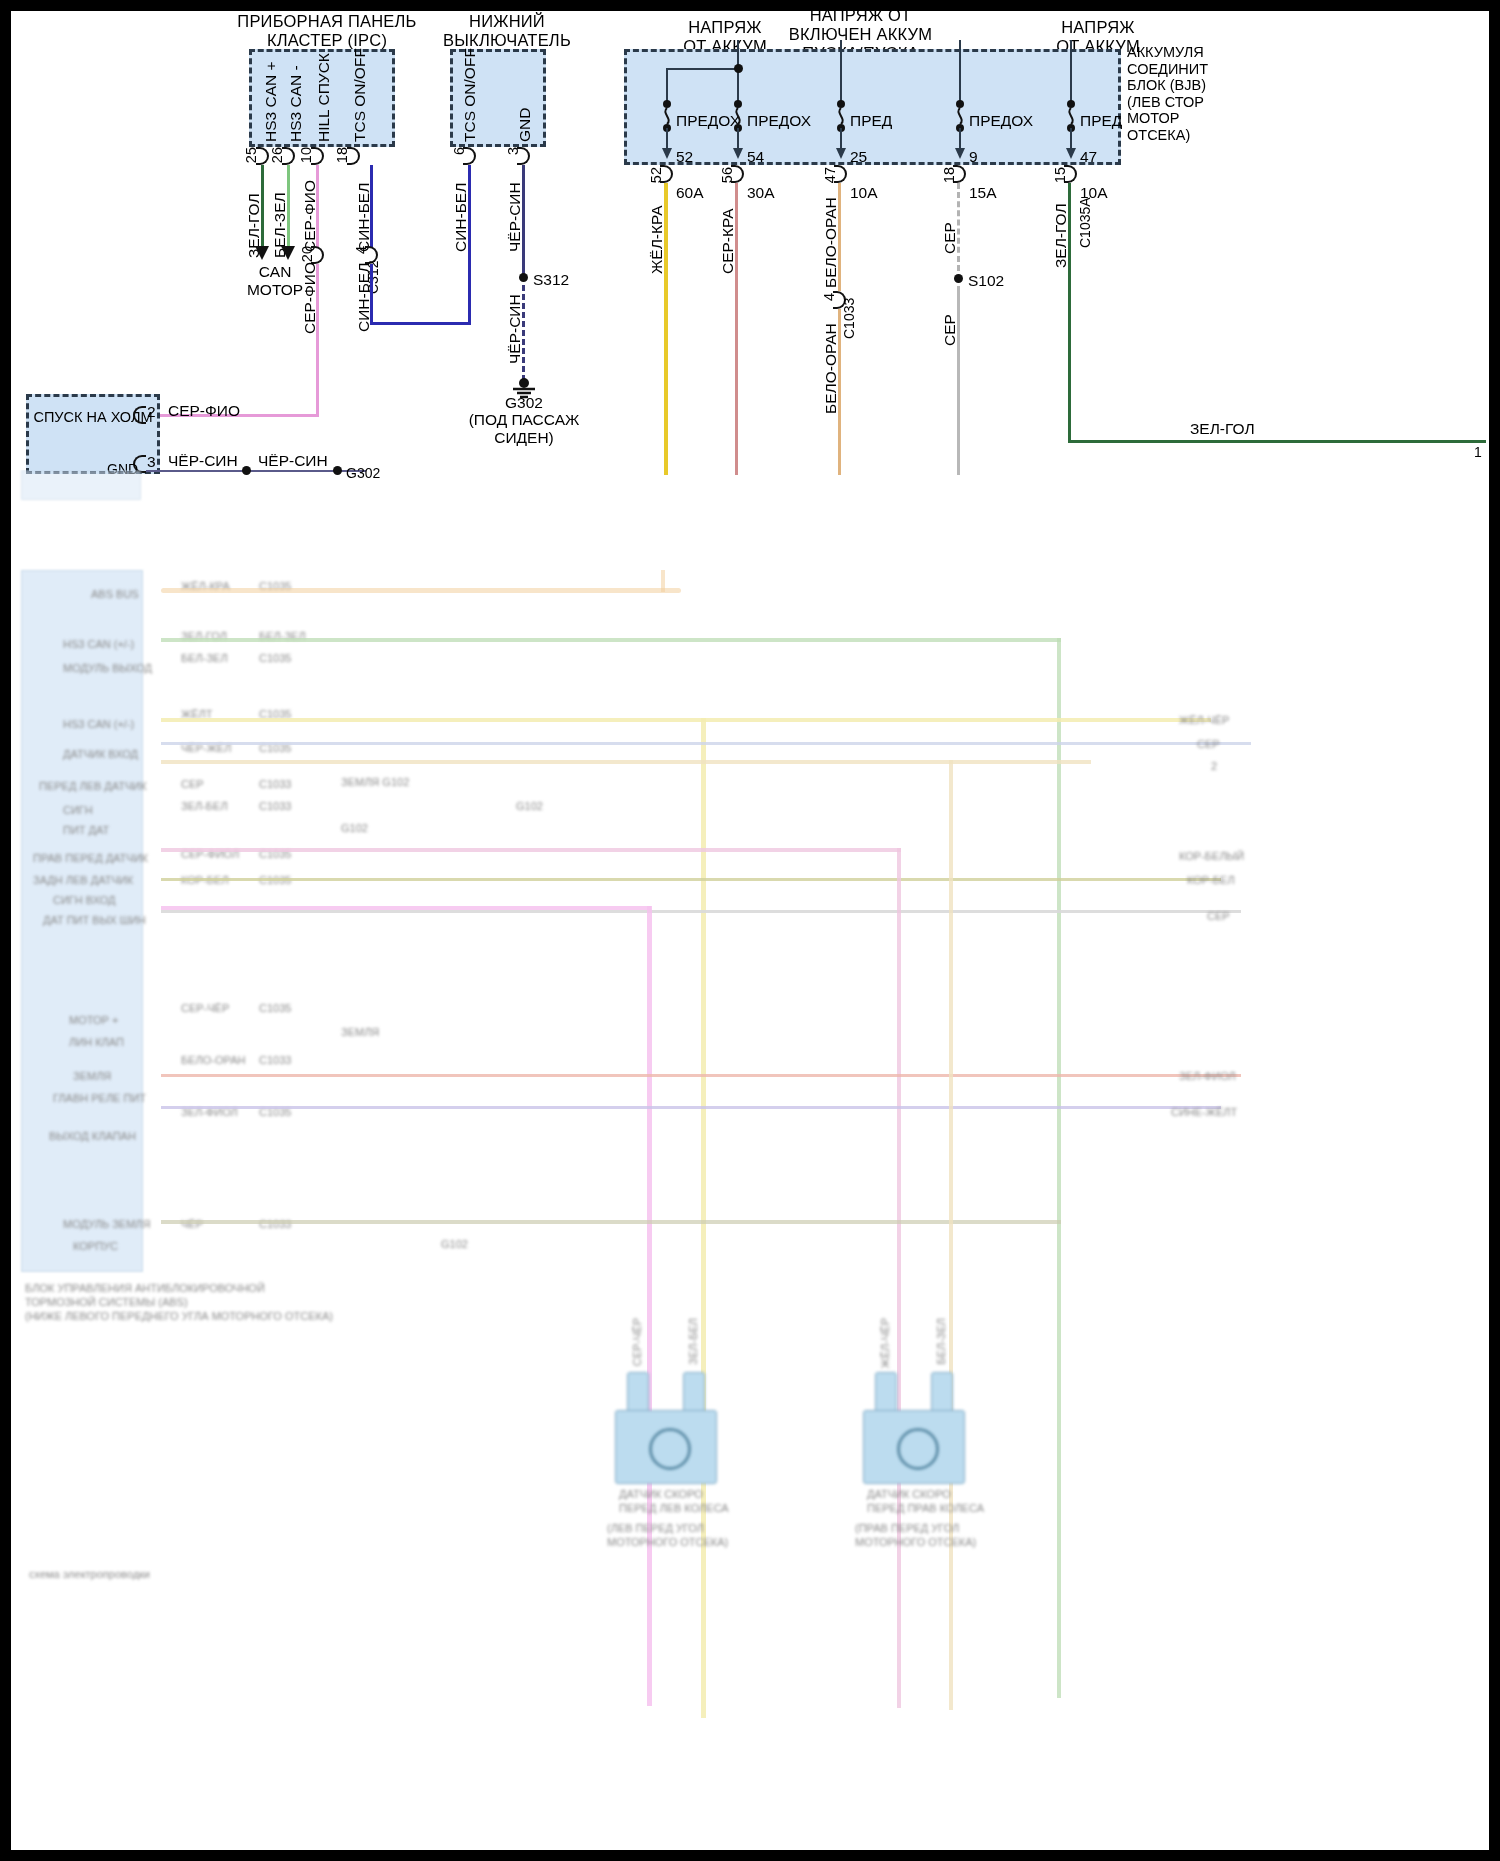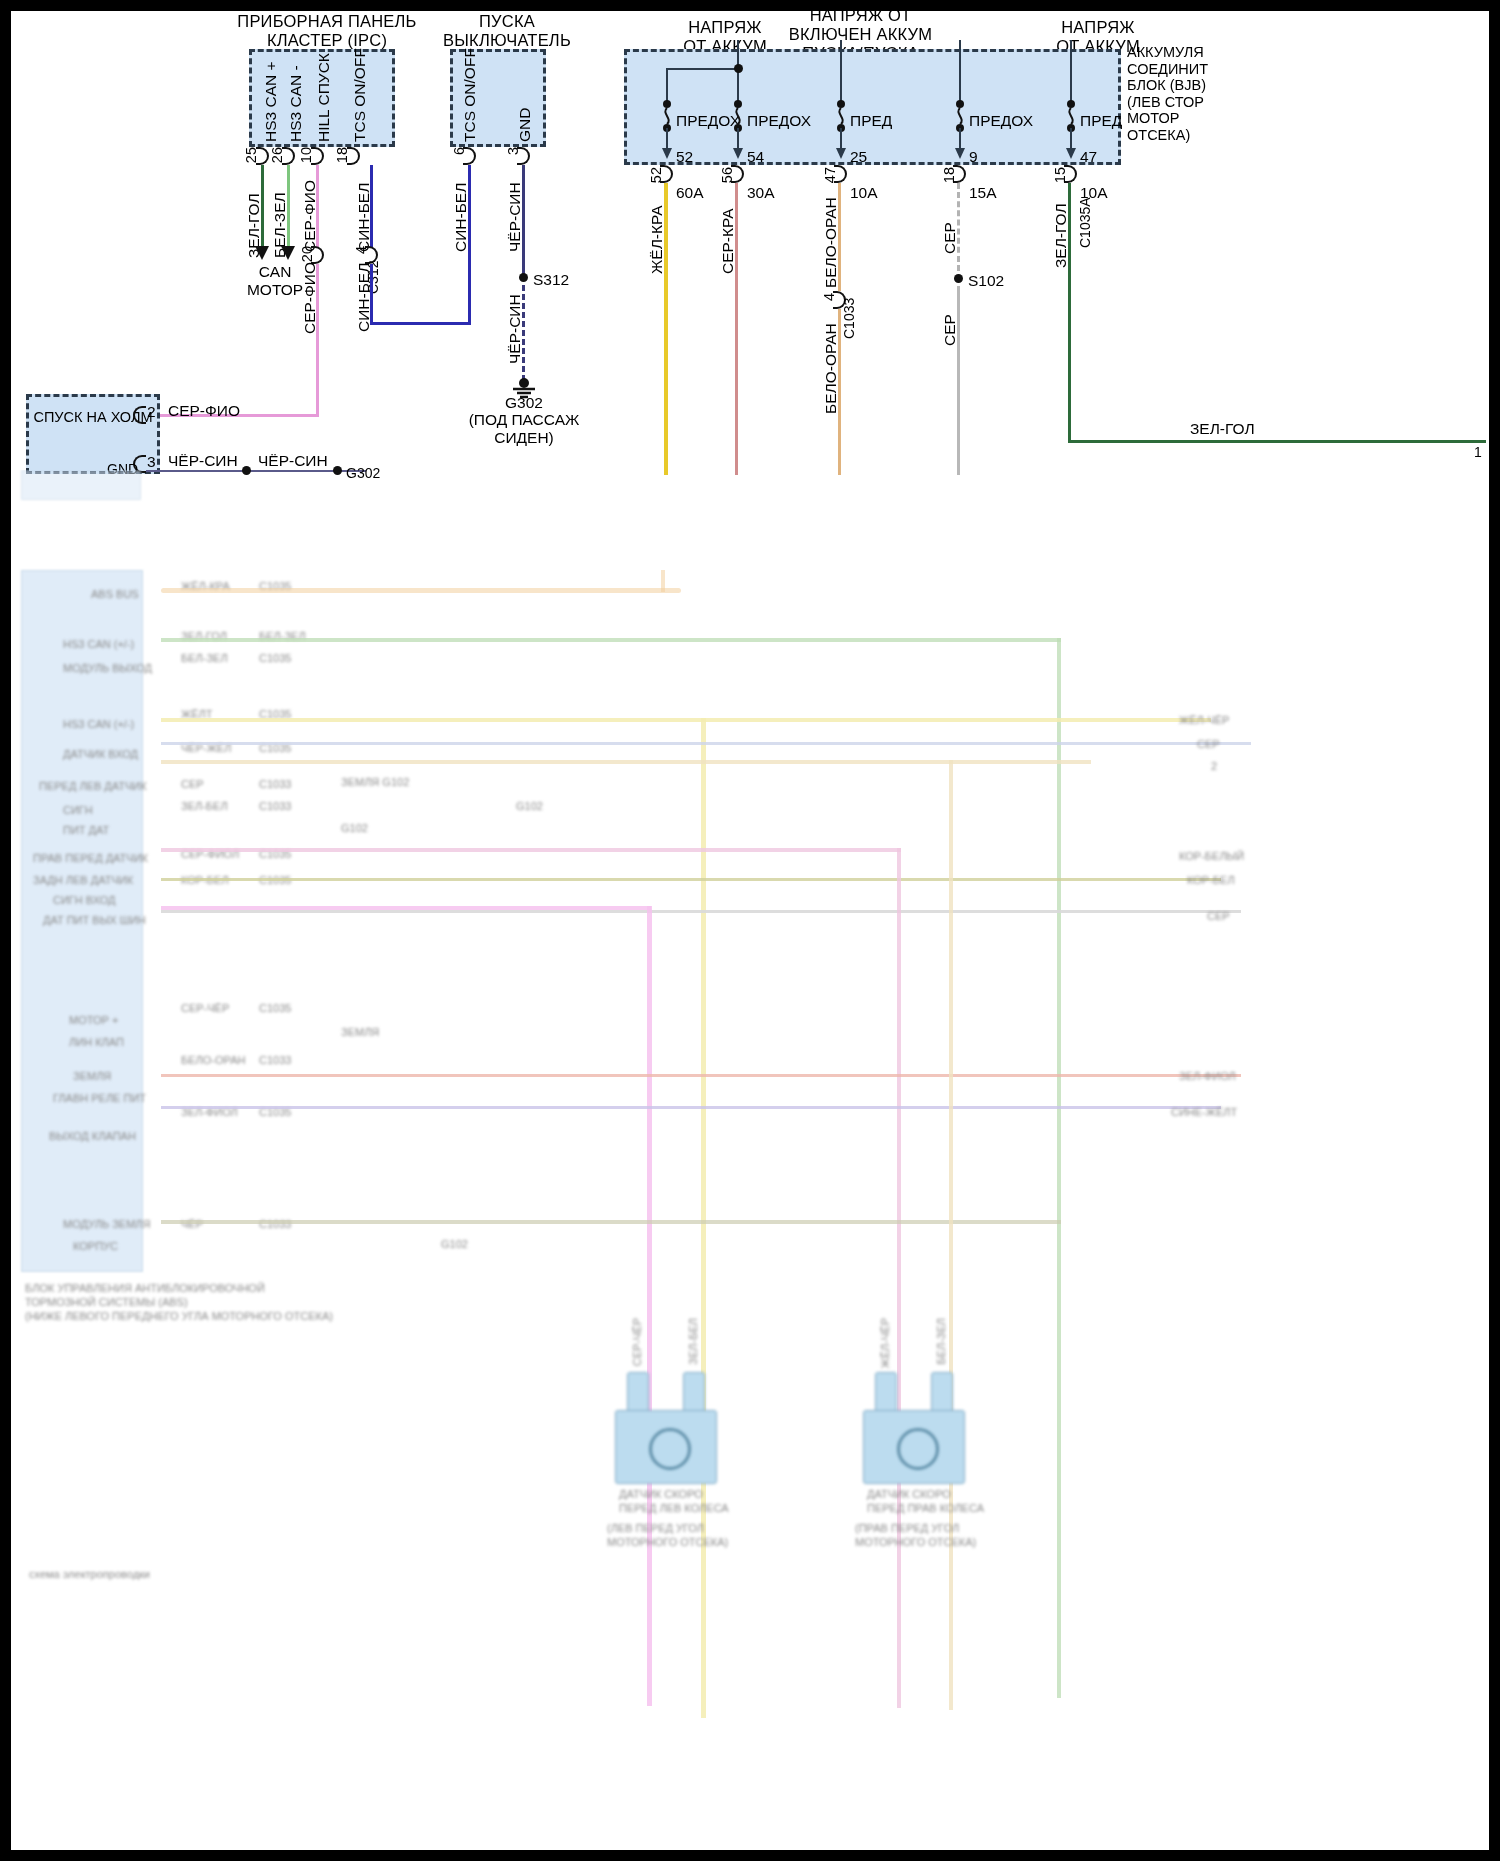--- a/index.html
+++ b/index.html
@@ -167,21 +167,21 @@
   <div class="cradle" style="left:365px;top:246px;"></div>
   <div class="pin" style="left:353px;top:246px;">4</div>
   <div class="vlabel sm" style="left:366px;top:244px;height:50px;">C312</div>
 
   <div class="wire vert" style="left:370px;top:264px;height:60px;background:#2b2bb0;width:3px;"></div>
   <div class="vlabel" style="left:356px;top:270px;height:62px;">СИН-БЕЛ</div>
   <div class="wire horz" style="left:370px;top:322px;width:100px;background:#2b2bb0;height:3px;"></div>
   <div class="wire vert" style="left:468px;top:165px;height:160px;background:#2b2bb0;width:3px;"></div>
   <div class="vlabel" style="left:453px;top:188px;height:64px;">СИН-БЕЛ</div>
 
-  <div class="hdr" style="left:437px;top:12px;width:140px;">ПУСКА
+  <div class="hdr" style="left:437px;top:12px;width:140px;">НИЖНИЙ
 ВЫКЛЮЧАТЕЛЬ</div>
 
   <div class="box" style="left:450px;top:49px;width:96px;height:98px;"></div>
 
   <div class="vlabel" style="left:462px;top:60px;height:82px;line-height:15px;">TCS
 ON/OFF</div>
   <div class="vlabel" style="left:517px;top:60px;height:82px;">GND</div>
 
   <div class="cradle" style="left:463px;top:147px;"></div>
   <div class="pin" style="left:451px;top:147px;">6</div>

